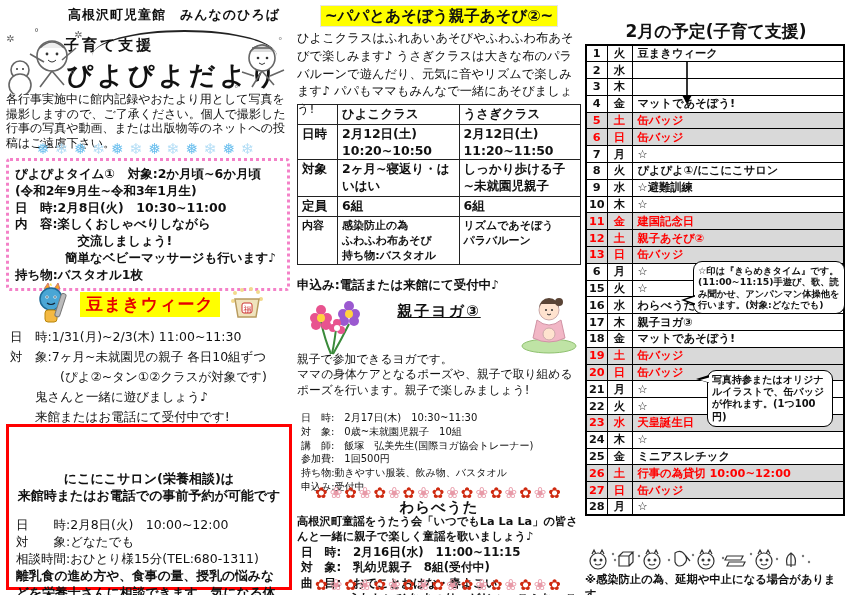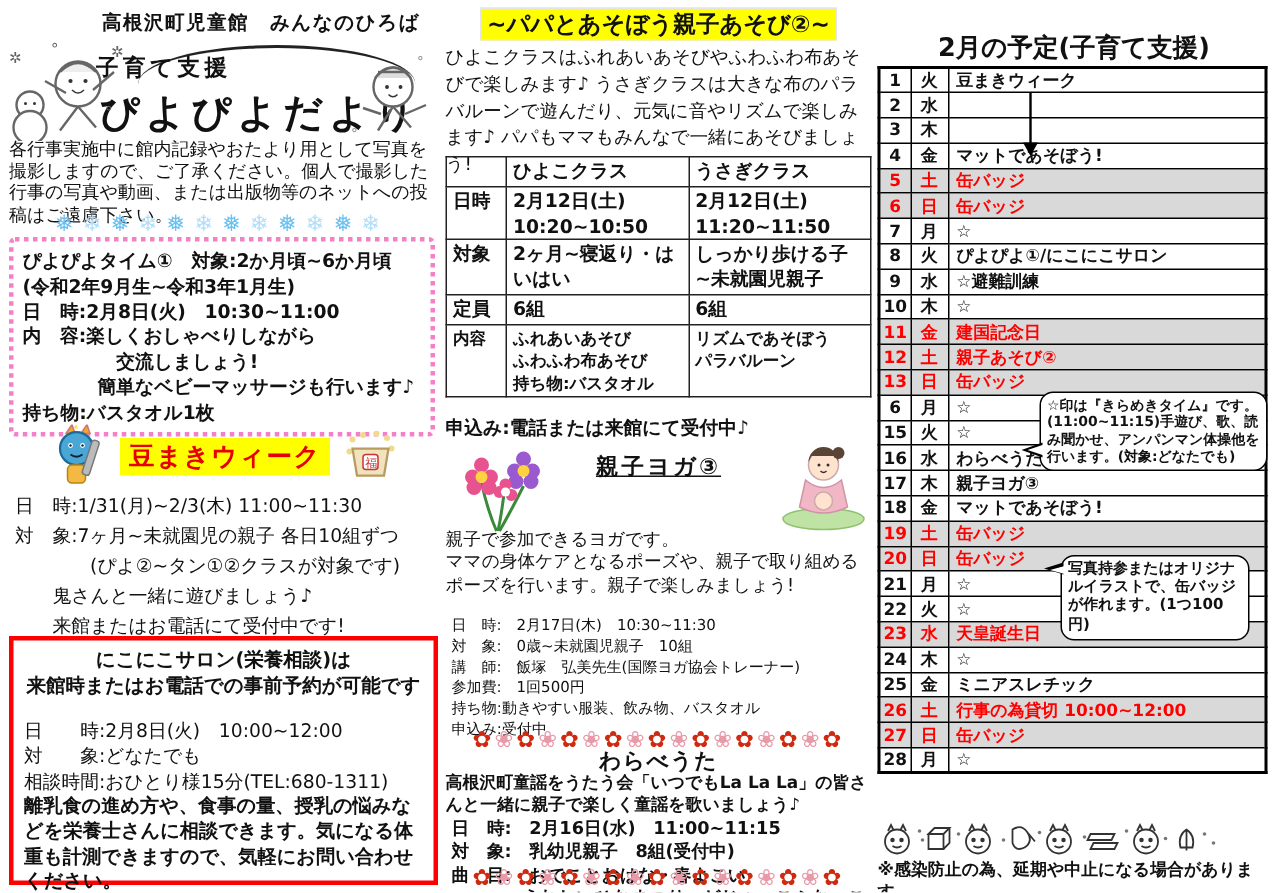--- a/index.html
+++ b/index.html
@@ -28,21 +28,21 @@
               border:3px dotted #f481c8; border-radius:4px; padding:5px 6px;
               font-size:12.5px; font-weight:bold; line-height:1.34; }
   .mame-row { position:absolute; left:0; top:283px; width:288px; height:42px; display:flex;
               align-items:center; justify-content:center; gap:10px; }
   .mame-title { background:#ffff00; color:#e60000; font-size:17px; font-weight:bold;
                 padding:1px 6px; letter-spacing:1px; }
   .mame-detail { position:absolute; left:6px; top:327px; width:280px; font-size:12.5px;
                  font-weight:normal; line-height:1.6; }
   .salon-box { position:absolute; left:2px; top:424px; width:286px; height:166px;
                border:3px solid #ff0000; padding:6px 7px; }
-  .salon-title { text-align:center; font-size:13px; font-weight:bold; line-height:1.3; }
+  .salon-title { text-align:center; font-size:13px; font-weight:bold; line-height:1.3;margin-top:38px; }
   .salon-detail { margin-top:12px; font-size:12.5px; line-height:1.35; }
   .salon-desc { font-size:12.8px; font-weight:bold; line-height:1.3; margin-top:1px; }
 
   
   #col-mid { left:297px; width:284px; }
   .papa-title { position:absolute; left:2px; top:6px; width:280px; text-align:center; }
   .papa-title span { background:#ffff00; font-size:15.5px; font-weight:bold; padding:1px 4px;
                      border:1px solid #e5e5e5; }
   .papa-intro { position:absolute; left:0; top:30px; width:284px; font-size:12.3px;
                 line-height:1.45; font-weight:500; }
@@ -239,21 +239,21 @@
             <td class="cl-cell pre">しっかり歩ける子
 ~未就園児親子</td>
           </tr>
           <tr>
             <td class="cl-label">定員</td>
             <td class="cl-cell pre">6組</td>
             <td class="cl-cell pre">6組</td>
           </tr>
           <tr class="small-cell">
             <td class="cl-label">内容</td>
-            <td class="cl-cell pre">ふれあいあそび
+            <td class="cl-cell pre">感染防止の為
 ふわふわ布あそび
 持ち物:バスタオル</td>
             <td class="cl-cell pre">リズムであそぼう
 パラバルーン</td>
           </tr>
         </tbody>
     </table>
 
     <div class="apply-line">申込み:電話または来館にて受付中♪</div>
 

